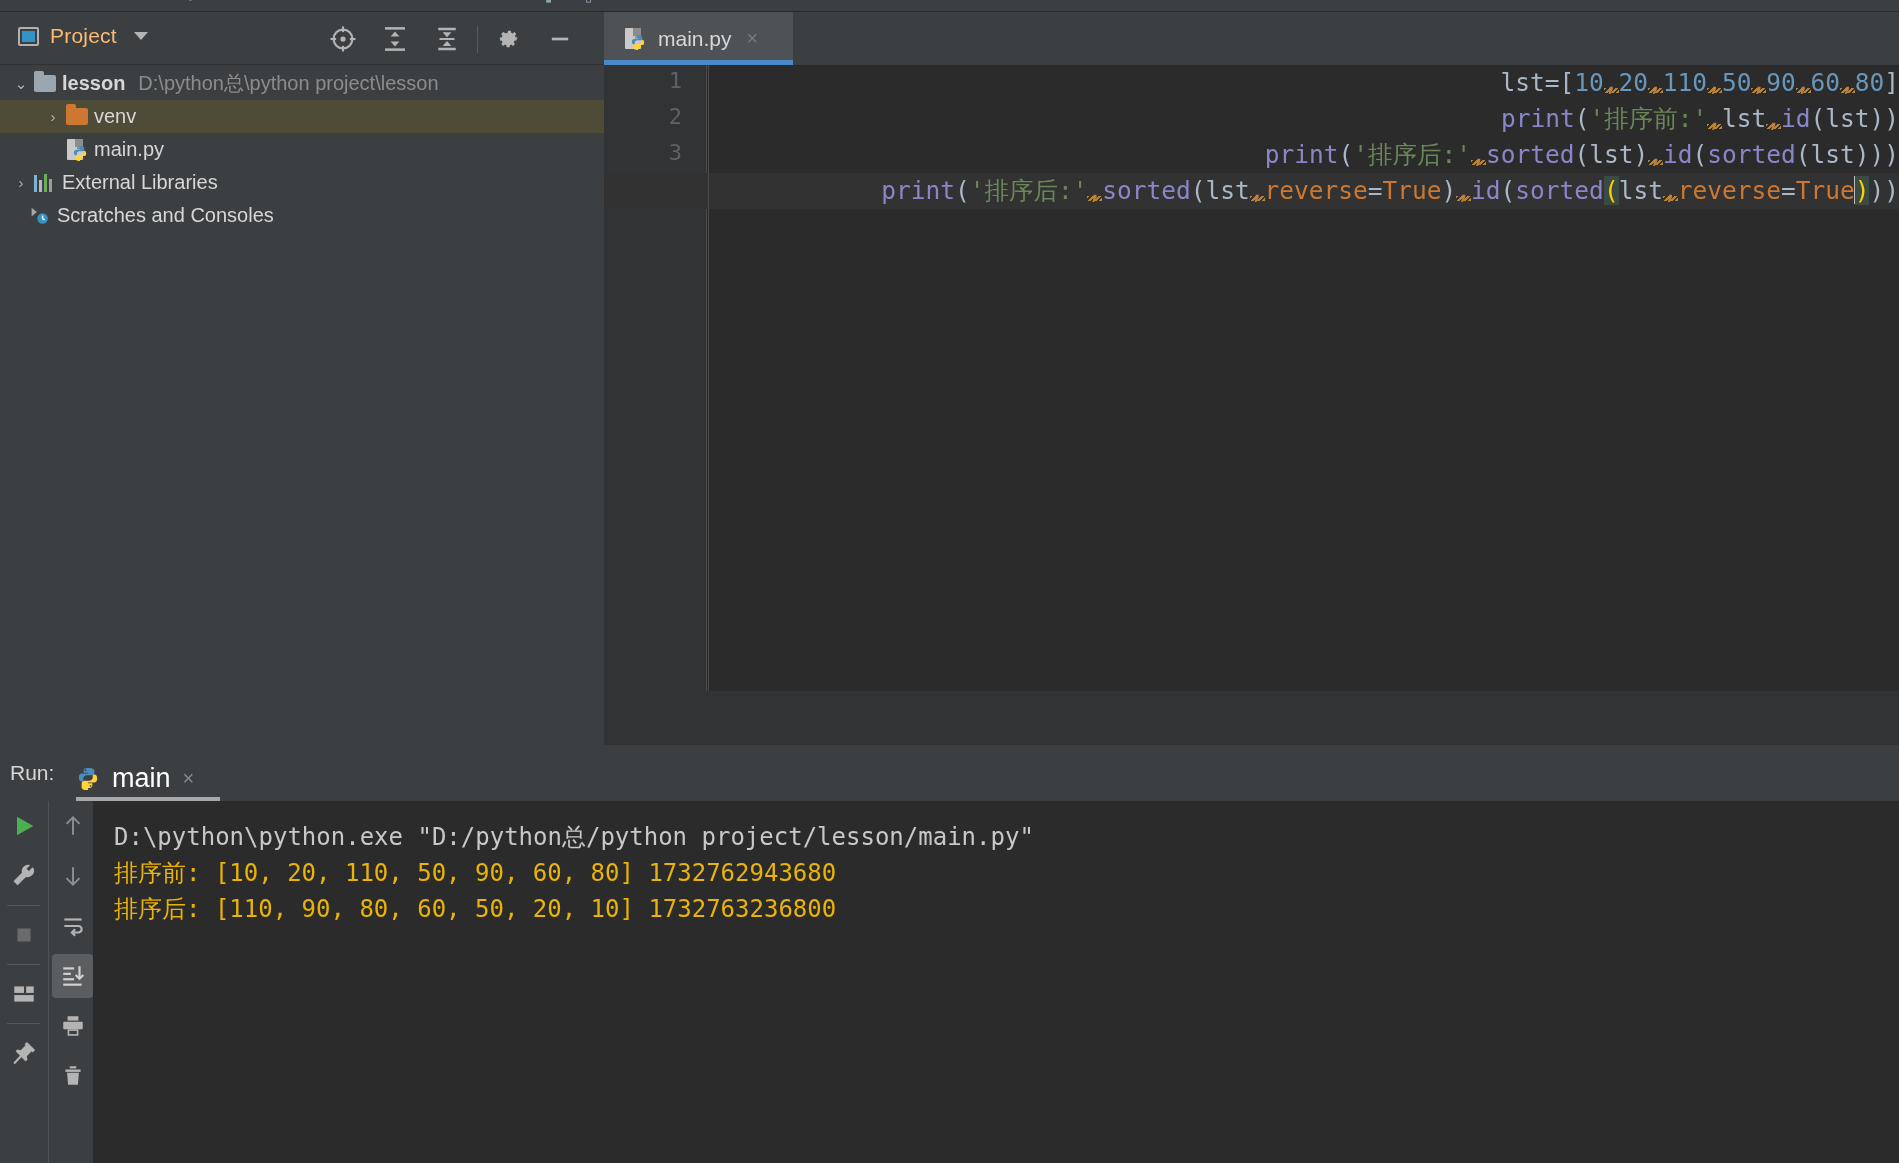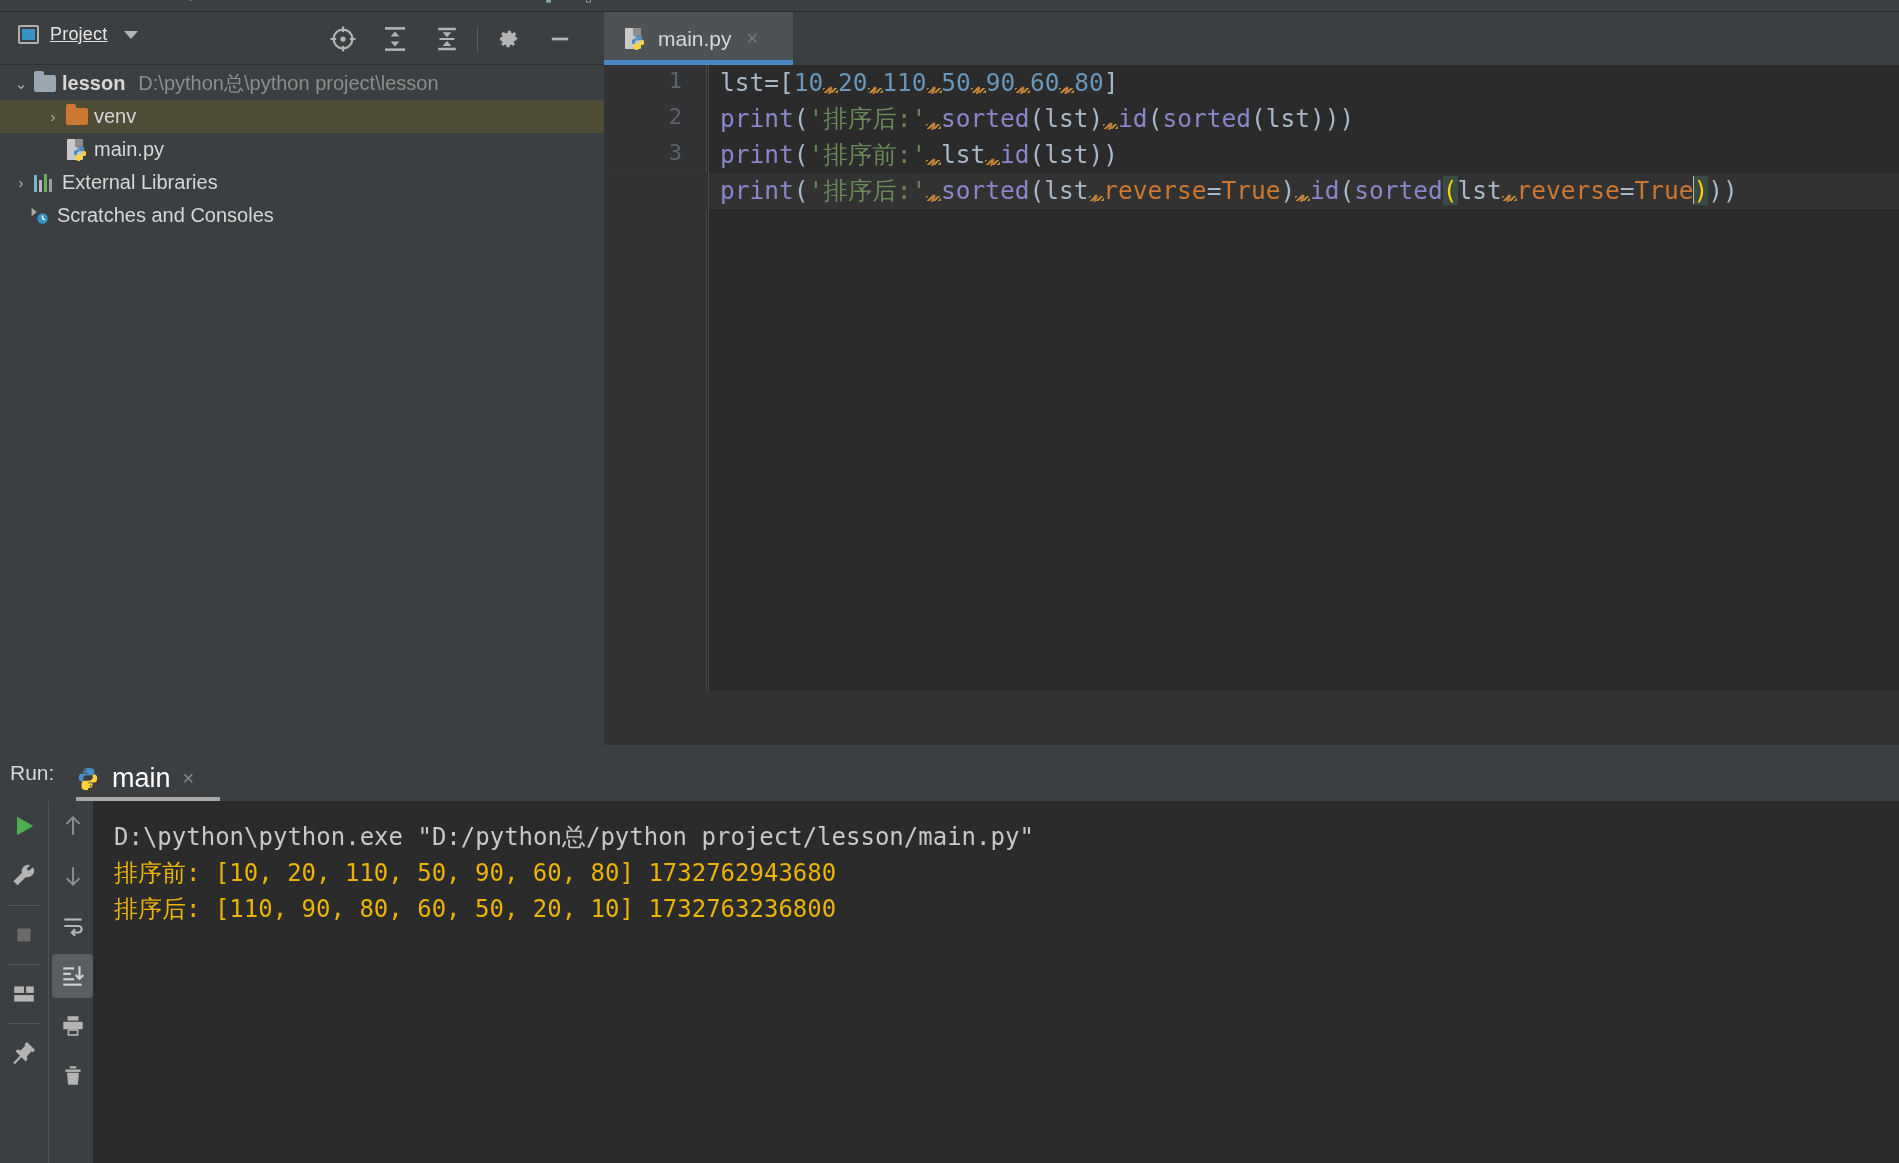--- a/index.html
+++ b/index.html
@@ -32,21 +32,21 @@
     display: flex; align-items: center; gap: 11px;
   }
   .proj-icon {
     width: 21px; height: 19px; border: 2px solid #b0b0b0; border-radius: 2px;
     position: relative; background: #3c3f41;
   }
   .proj-icon::after {
     content: ""; position: absolute; left: 2px; top: 2px; right: 2px; bottom: 2px;
     background: #3592c4;
   }
-  #project-title { font-size: 18px; color: #e5e5e5; letter-spacing: .2px; text-decoration: underline; }
+  #project-title { font-size: 21px; color: #fdba74; letter-spacing: .2px; }
   .caret-down {
     width: 0; height: 0; border-left: 7px solid transparent; border-right: 7px solid transparent;
     border-top: 8px solid #b4b4b4; margin-left: 6px;
   }
   #project-tool-icons {
     position: absolute; right: 18px; top: 10px;
     display: flex; align-items: center; gap: 0px;
   }
   .tbtn {
     width: 52px; height: 34px; display: flex; align-items: center; justify-content: center;
@@ -122,21 +122,21 @@
   #gutter {
     position: absolute; left: 0; top: 0; width: 103px; height: 626px;
     background: #313335; border-right: 1px solid #4b4b4b;
   }
   .lineno {
     position: absolute; right: 24px; font-size: 22px; color: #606366;
     font-family: "DejaVu Sans Mono", monospace;
   }
   .lineno.current { color: #a4a3a3; }
   #code-lines {
-    position: absolute; left: 104px; top: 0; right: 0; height: 626px;
+    position: absolute; left: 104px; top: 0; right: 0; height: 626px; text-align: right;
   }
   .cline {
     position: relative; height: 36px; line-height: 36px;
     font-family: "DejaVu Sans Mono", monospace; font-size: 24.5px;
     white-space: pre; color: #a9b7c6; padding-left: 12px; letter-spacing: 0px;
   }
   .cline.current { background: #323232; }
   #cur-line-strip {
     position: absolute; left: -104px; width: 104px; height: 36px; background: #323232;
   }
@@ -358,23 +358,23 @@
       <span class="lineno" style="top:3px;">1</span>
       <span class="lineno" style="top:39px;">2</span>
       <span class="lineno" style="top:75px;">3</span>
       <span class="lineno current" style="top:111px;">4</span>
     </div>
 
     <div id="code-lines">
 
       <div class="cline"><span class="punc">lst=[</span><span class="num">10</span><span class="comma-wav">,</span><span class="num">20</span><span class="comma-wav">,</span><span class="num">110</span><span class="comma-wav">,</span><span class="num">50</span><span class="comma-wav">,</span><span class="num">90</span><span class="comma-wav">,</span><span class="num">60</span><span class="comma-wav">,</span><span class="num">80</span><span class="punc">]</span></div>
 
+      <div class="cline"><span class="fn">print</span><span class="punc">(</span><span class="str">'排序前:'</span><span class="comma-wav">,</span><span class="punc">lst</span><span class="comma-wav">,</span><span class="fn">id</span><span class="punc">(lst))</span></div>
+
       <div class="cline"><span class="fn">print</span><span class="punc">(</span><span class="str">'排序后:'</span><span class="comma-wav">,</span><span class="fn">sorted</span><span class="punc">(lst)</span><span class="comma-wav">,</span><span class="fn">id</span><span class="punc">(</span><span class="fn">sorted</span><span class="punc">(lst)))</span></div>
-
-      <div class="cline"><span class="fn">print</span><span class="punc">(</span><span class="str">'排序前:'</span><span class="comma-wav">,</span><span class="punc">lst</span><span class="comma-wav">,</span><span class="fn">id</span><span class="punc">(lst))</span></div>
 
       <div class="cline current"><span id="cur-line-strip"></span><span class="fn">print</span><span class="punc">(</span><span class="str">'排序后:'</span><span class="comma-wav">,</span><span class="fn">sorted</span><span class="punc">(lst</span><span class="comma-wav">,</span><span class="kw">reverse</span><span class="punc">=</span><span class="kw">True</span><span class="punc">)</span><span class="comma-wav">,</span><span class="fn">id</span><span class="punc">(</span><span class="fn">sorted</span><span class="match-br">(</span><span class="punc">lst</span><span class="comma-wav">,</span><span class="kw">reverse</span><span class="punc">=</span><span class="kw">True</span><span class="caret"></span><span class="match-br">)</span><span class="punc">))</span></div>
 
     </div>
 
     <div id="editor-vline"></div>
     <div id="editor-bottom-band"></div>
   </div>
 </div>
 

